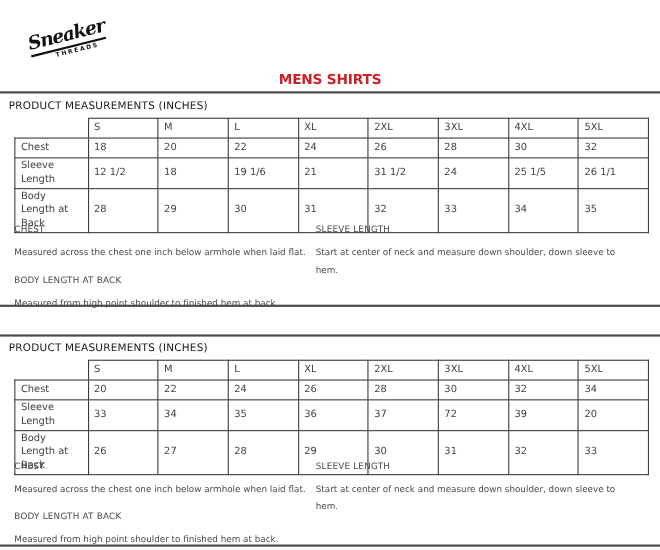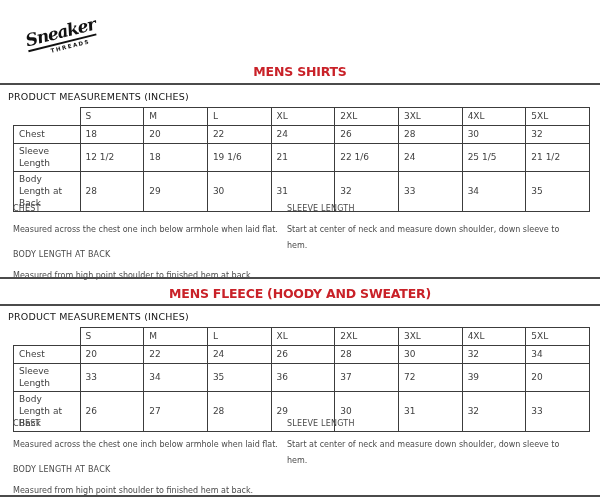--- a/index.html
+++ b/index.html
@@ -131,24 +131,24 @@
           <td>28</td>
           <td>30</td>
           <td>32</td>
         </tr>
         <tr>
           <td>Sleeve Length</td>
           <td>12 1/2</td>
           <td>18</td>
           <td>19 1/6</td>
           <td>21</td>
-          <td>22 1/6</td>
+          <td>31 1/2</td>
           <td>24</td>
           <td>25 1/5</td>
-          <td>21 1/2</td>
+          <td>26 1/1</td>
         </tr>
         <tr>
           <td>Body Length at Back</td>
           <td>28</td>
           <td>29</td>
           <td>30</td>
           <td>31</td>
           <td>32</td>
           <td>33</td>
           <td>34</td>
@@ -168,21 +168,20 @@
     </div>
   </div>
   <div class="notes-right" id="notes1-right">
     <div class="note">
       <div class="note-heading">SLEEVE LENGTH</div>
       <div class="note-text">Start at center of neck and measure down shoulder, down sleeve to hem.</div>
     </div>
   </div>
 
   <div class="rule" id="rule2"></div>
-  <div class="section-title" id="title2">MENS FLEECE (HOODY AND SWEATER)</div>
   <div class="rule" id="rule3"></div>
   <div class="meas-label" id="meas2">PRODUCT MEASUREMENTS (INCHES)</div>
 
   <table class="size-table" id="table2">
       <thead>
         <tr>
           <th></th>
           <th>S</th>
           <th>M</th>
           <th>L</th>

